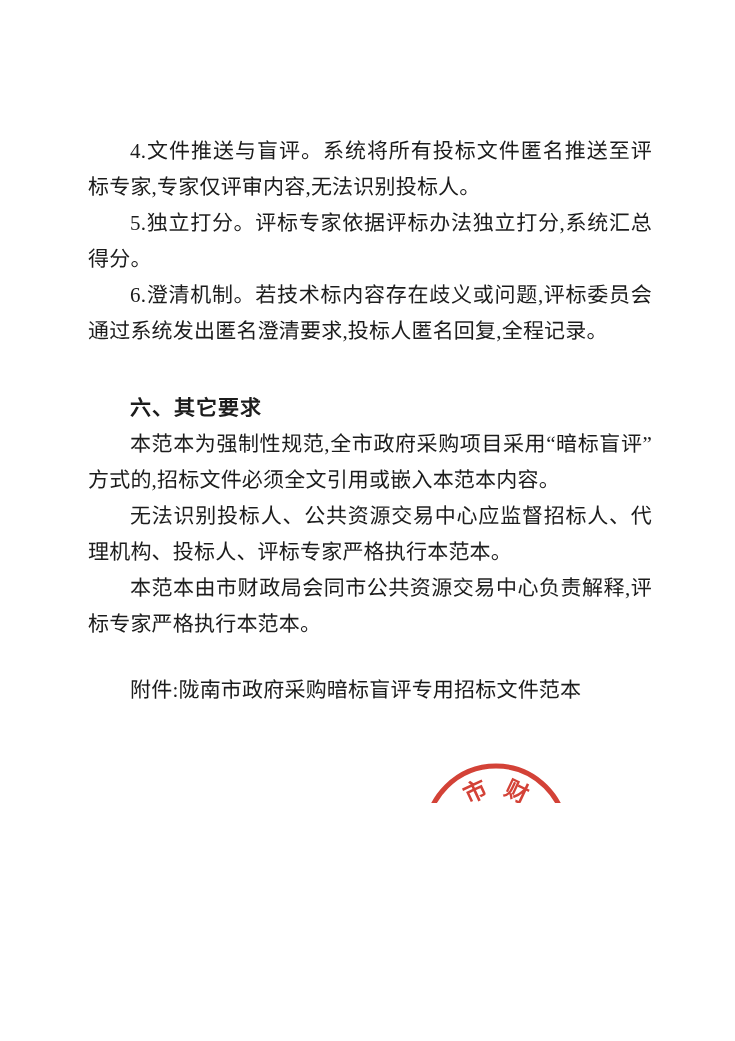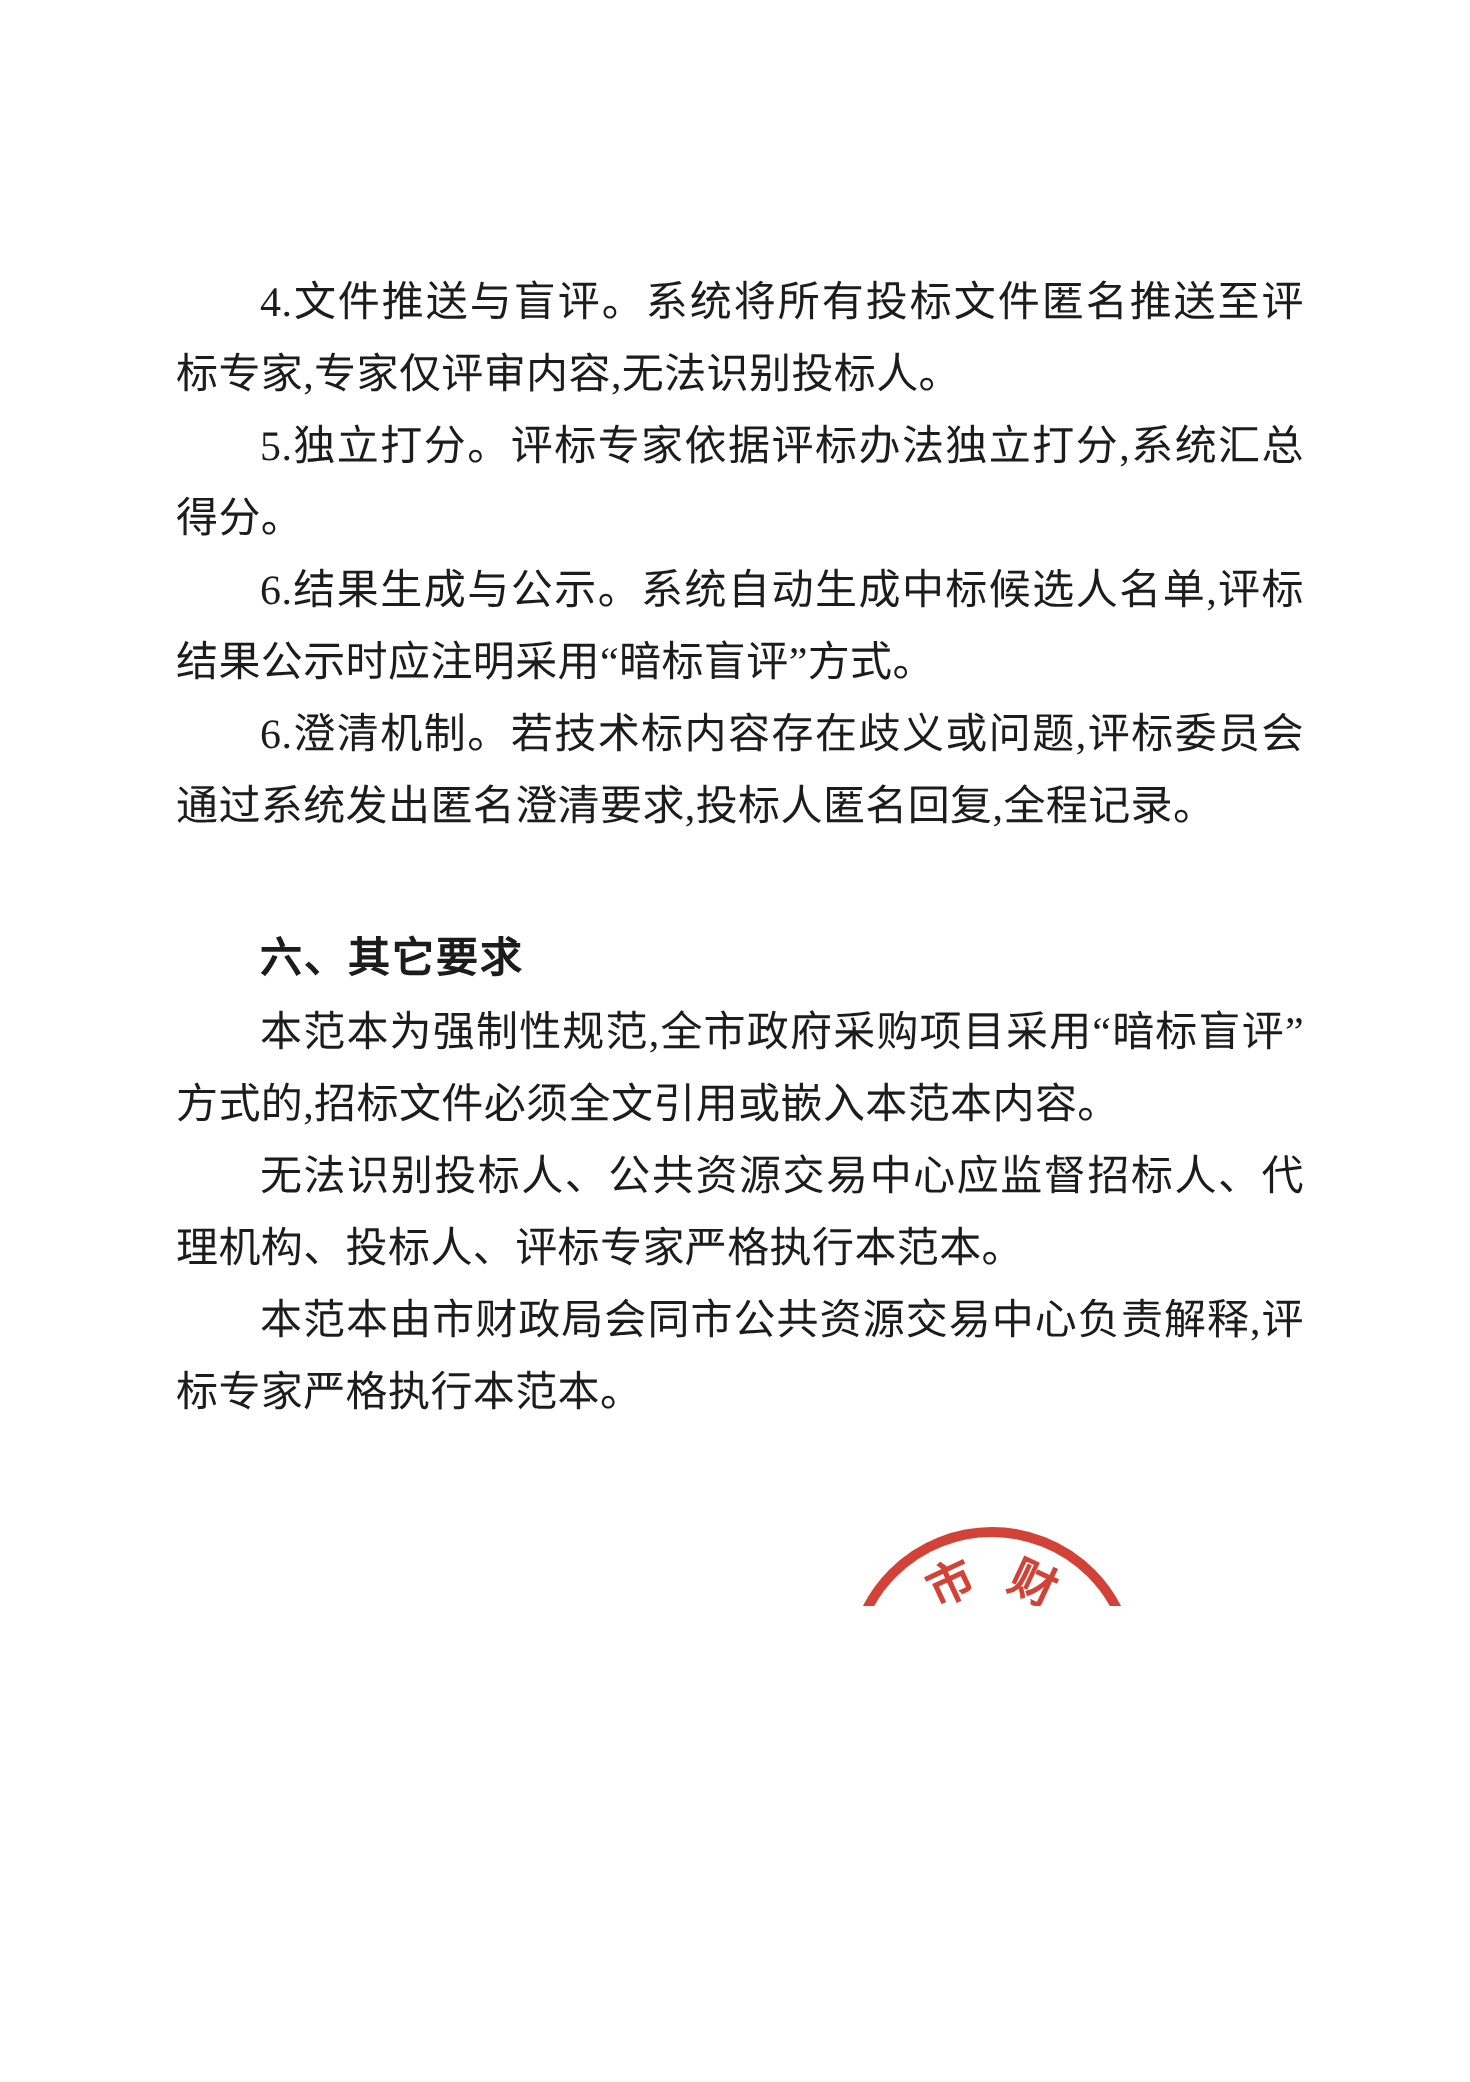--- a/index.html
+++ b/index.html
@@ -79,26 +79,26 @@
   }
 </style>
 </head>
 <body>
 
 <div class="page">
 
   <div class="doc-body" id="doc-body">
       <p class="body">4.文件推送与盲评。系统将所有投标文件匿名推送至评标专家,专家仅评审内容,无法识别投标人。</p>
       <p class="body">5.独立打分。评标专家依据评标办法独立打分,系统汇总得分。</p>
-      <p class="body">6.结果生成与公示。系统自动生成中标候选人名单,评标结果公示时应注明采用“暗标盲评”方式。</p>
       <p class="body">6.澄清机制。若技术标内容存在歧义或问题,评标委员会通过系统发出匿名澄清要求,投标人匿名回复,全程记录。</p>
       <p class="heading">六、其它要求</p>
       <p class="body">本范本为强制性规范,全市政府采购项目采用“暗标盲评”方式的,招标文件必须全文引用或嵌入本范本内容。</p>
       <p class="body">无法识别投标人、公共资源交易中心应监督招标人、代理机构、投标人、评标专家严格执行本范本。</p>
       <p class="body">本范本由市财政局会同市公共资源交易中心负责解释,评标专家严格执行本范本。</p>
+      <p class="attachment">附件:陇南市政府采购暗标盲评专用招标文件范本</p>
     </div>
 
   <div class="seal-wrap">
     <svg id="seal-svg" width="160" height="160" viewBox="0 0 160 160">
       <circle id="seal-ring" cx="80" cy="80" r="70" fill="none" stroke-width="5" stroke="#d03227"></circle>
       <polygon id="seal-star" points="80,49 86.1,66.6 104.7,67 89.9,78.2 95.3,96 80,85.4 64.7,96 70.1,78.2 55.3,67 73.9,66.6" fill="#d03227"></polygon>
     <text x="80" y="39" transform="rotate(-125 80 80)" text-anchor="middle" fill="#d03227" font-size="23" font-weight="bold">陇</text>
         <text x="80" y="39" transform="rotate(-75 80 80)" text-anchor="middle" fill="#d03227" font-size="23" font-weight="bold">南</text>
         <text x="80" y="39" transform="rotate(-25 80 80)" text-anchor="middle" fill="#d03227" font-size="23" font-weight="bold">市</text>
         <text x="80" y="39" transform="rotate(25 80 80)" text-anchor="middle" fill="#d03227" font-size="23" font-weight="bold">财</text>

